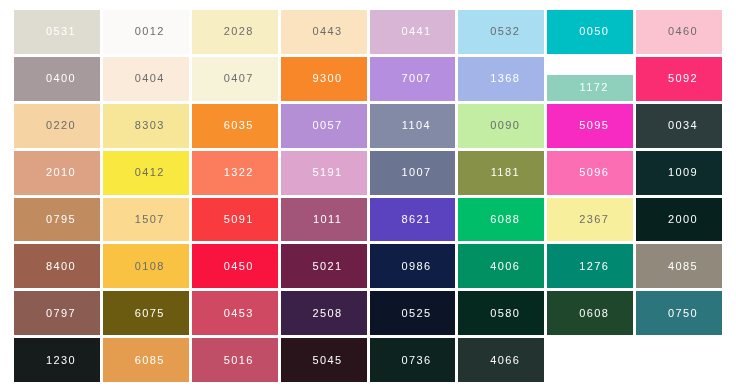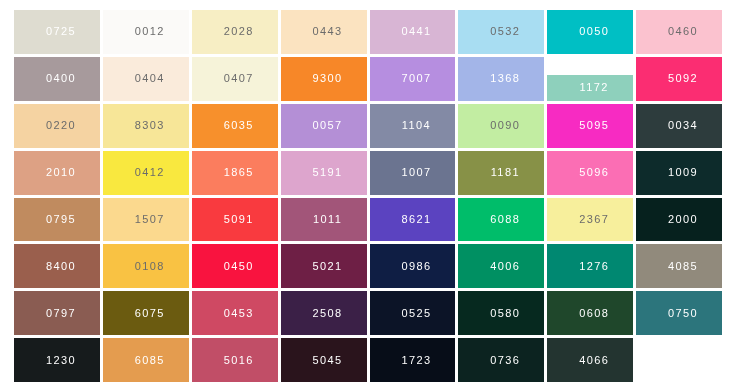--- a/index.html
+++ b/index.html
@@ -44,21 +44,21 @@
     transform: translateX(4px);
     white-space: nowrap;
     -webkit-font-smoothing: antialiased;
   }
 </style>
 </head>
 <body>
 
 <div id="swatch-grid" style="background: rgb(255, 255, 255); grid-template-columns: repeat(8, 1fr); grid-template-rows: repeat(8, 1fr);">
     <div class="swatch" style="background: rgb(222, 220, 208);">
-      <span class="swatch-label" style="color: rgb(255, 255, 255);">0725</span>
+      <span class="swatch-label" style="color: rgb(255, 255, 255);">0531</span>
     </div>
     <div class="swatch" style="background: rgb(251, 250, 248);">
       <span class="swatch-label" style="color: rgb(107, 107, 107);">0012</span>
     </div>
     <div class="swatch" style="background: rgb(247, 238, 196); text-align: center;">
       <span class="swatch-label" style="color: rgb(107, 107, 107);">2028</span>
     </div>
     <div class="swatch" style="background: rgb(251, 227, 192);">
       <span class="swatch-label" style="color: rgb(107, 107, 107);">0443</span>
     </div>
@@ -122,21 +122,21 @@
     <div class="swatch" style="background: rgb(45, 60, 61);">
       <span class="swatch-label" style="color: rgb(255, 255, 255);">0034</span>
     </div>
     <div class="swatch" style="background: rgb(221, 161, 132);">
       <span class="swatch-label" style="color: rgb(255, 255, 255);">2010</span>
     </div>
     <div class="swatch" style="background: rgb(249, 232, 63);">
       <span class="swatch-label" style="color: rgb(107, 107, 107);">0412</span>
     </div>
     <div class="swatch" style="background: rgb(251, 125, 94);">
-      <span class="swatch-label" style="color: rgb(255, 255, 255);">1865</span>
+      <span class="swatch-label" style="color: rgb(255, 255, 255);">1322</span>
     </div>
     <div class="swatch" style="background: rgb(221, 165, 205);">
       <span class="swatch-label" style="color: rgb(255, 255, 255);">5191</span>
     </div>
     <div class="swatch" style="background: rgb(107, 116, 144);">
       <span class="swatch-label" style="color: rgb(255, 255, 255);">1007</span>
     </div>
     <div class="swatch" style="background: rgb(135, 145, 71);">
       <span class="swatch-label" style="color: rgb(255, 255, 255);">1181</span>
     </div>
@@ -222,23 +222,20 @@
       <span class="swatch-label" style="color: rgb(255, 255, 255);">1230</span>
     </div>
     <div class="swatch" style="background: rgb(228, 156, 79);">
       <span class="swatch-label" style="color: rgb(255, 255, 255);">6085</span>
     </div>
     <div class="swatch" style="background: rgb(193, 78, 103);">
       <span class="swatch-label" style="color: rgb(255, 255, 255);">5016</span>
     </div>
     <div class="swatch" style="background: rgb(42, 20, 28);">
       <span class="swatch-label" style="color: rgb(255, 255, 255);">5045</span>
-    </div>
-    <div class="swatch" style="background: rgb(7, 13, 24);">
-      <span class="swatch-label" style="color: rgb(255, 255, 255);">1723</span>
     </div>
     <div class="swatch" style="background: rgb(12, 35, 32);">
       <span class="swatch-label" style="color: rgb(255, 255, 255);">0736</span>
     </div>
     <div class="swatch" style="background: rgb(35, 52, 48);">
       <span class="swatch-label" style="color: rgb(255, 255, 255);">4066</span>
     </div>
   </div>
 
 </body></html>

